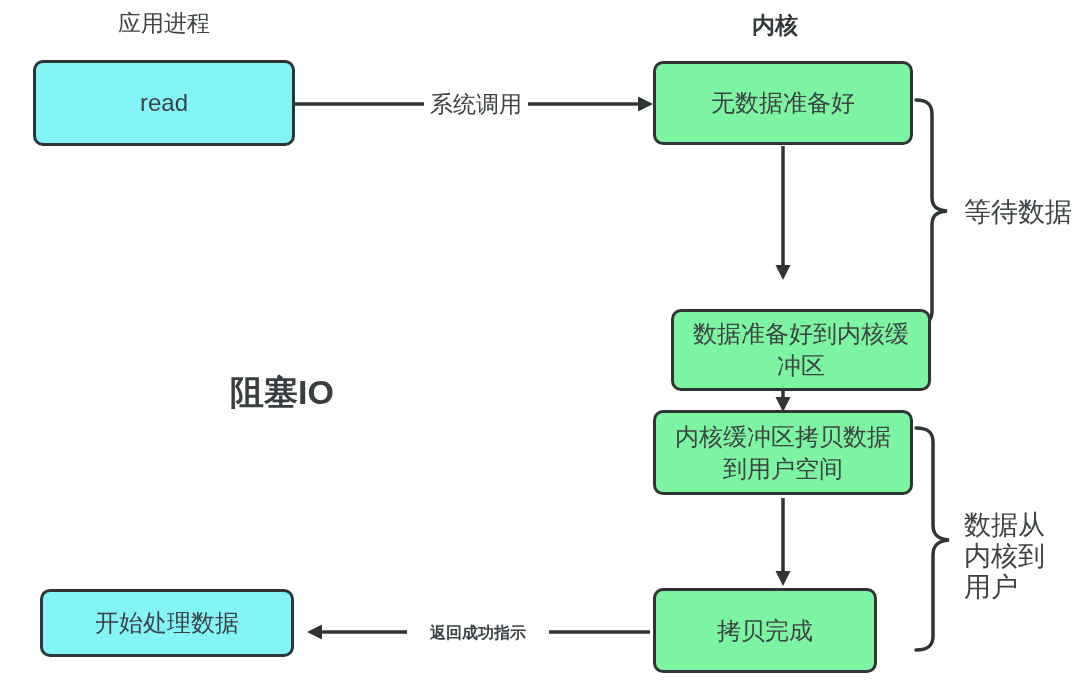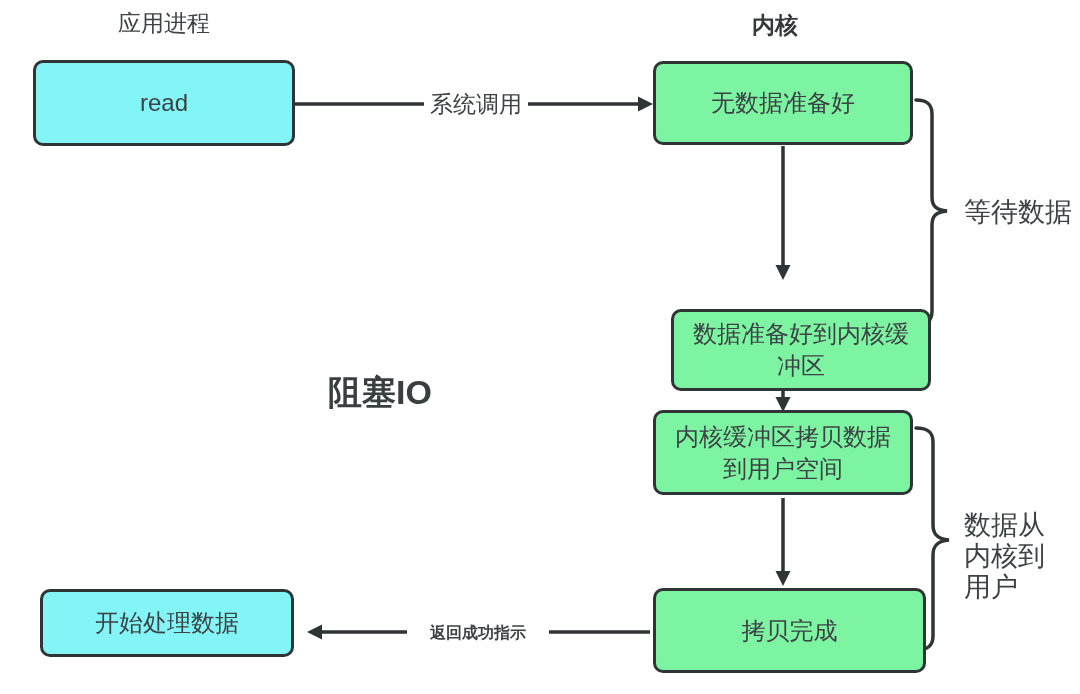--- a/index.html
+++ b/index.html
@@ -41,21 +41,21 @@
     font-size: 23px;
     color: var(--text, #3c4245);
   }
   .col-header.bold { font-weight: bold; color: #33383b; }
 
   .diagram-title {
     position: absolute;
     left: 230px;
     top: 370px;
     width: 202px;
-    text-align: right;
+    text-align: left;
     font-size: 34px;
     font-weight: bold;
     color: #393e41;
   }
 
   .edge-label {
     position: absolute;
     background: var(--background, #ffffff);
     text-align: center;
     font-size: 23px;
@@ -109,21 +109,21 @@
   <div class="diagram-title">阻塞IO</div>
 
   <div class="node cyan" style="left:33px; top:60px; width:262px; height:86px;">read</div>
 
   <div class="node green" style="left:653px; top:61px; width:260px; height:84px;">无数据准备好</div>
 
   <div class="node green" style="left:671px; top:281px; width:260px; height:82px;margin-top:28px;">数据准备好到内核缓冲区</div>
 
   <div class="node green" style="left:653px; top:410px; width:260px; height:85px;">内核缓冲区拷贝数据到用户空间</div>
 
-  <div class="node green" style="left:653px; top:588px; width:273px; height:85px;">拷贝完成</div>
+  <div class="node green" style="left:653px; top:588px; width:224px; height:85px;">拷贝完成</div>
 
   <div class="node cyan" style="left:40px; top:589px; width:254px; height:68px;">开始处理数据</div>
 
   <div class="edge-label" style="left:424px; top:90px; width:104px;">系统调用</div>
   <div class="edge-label bold" style="left:407px; top:619px; width:142px;">返回成功指示</div>
 
   <div class="brace-label" style="left:964px; top:197px; width:110px;">等待数据</div>
   <div class="brace-label" style="left:964px; top:510px; width:100px;">数据从内核到用户</div>
 
 </div>

